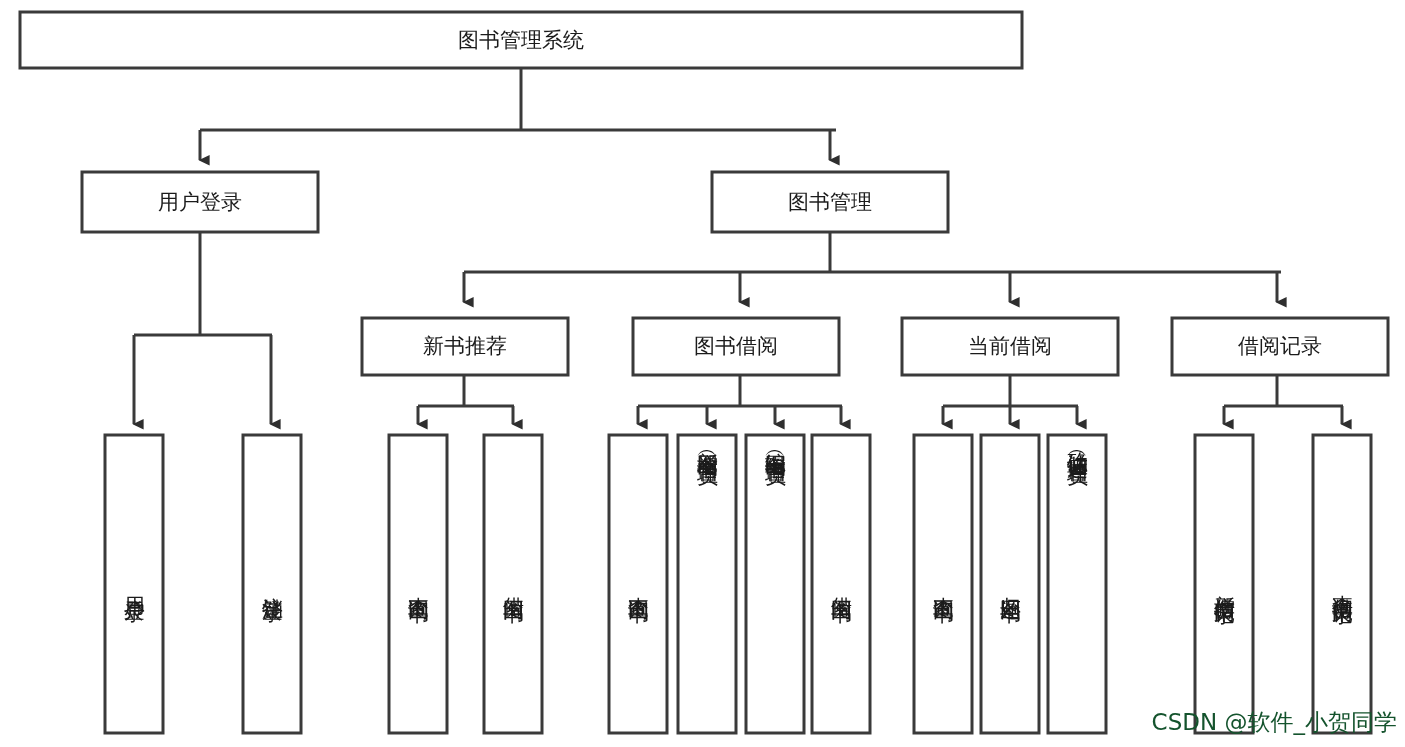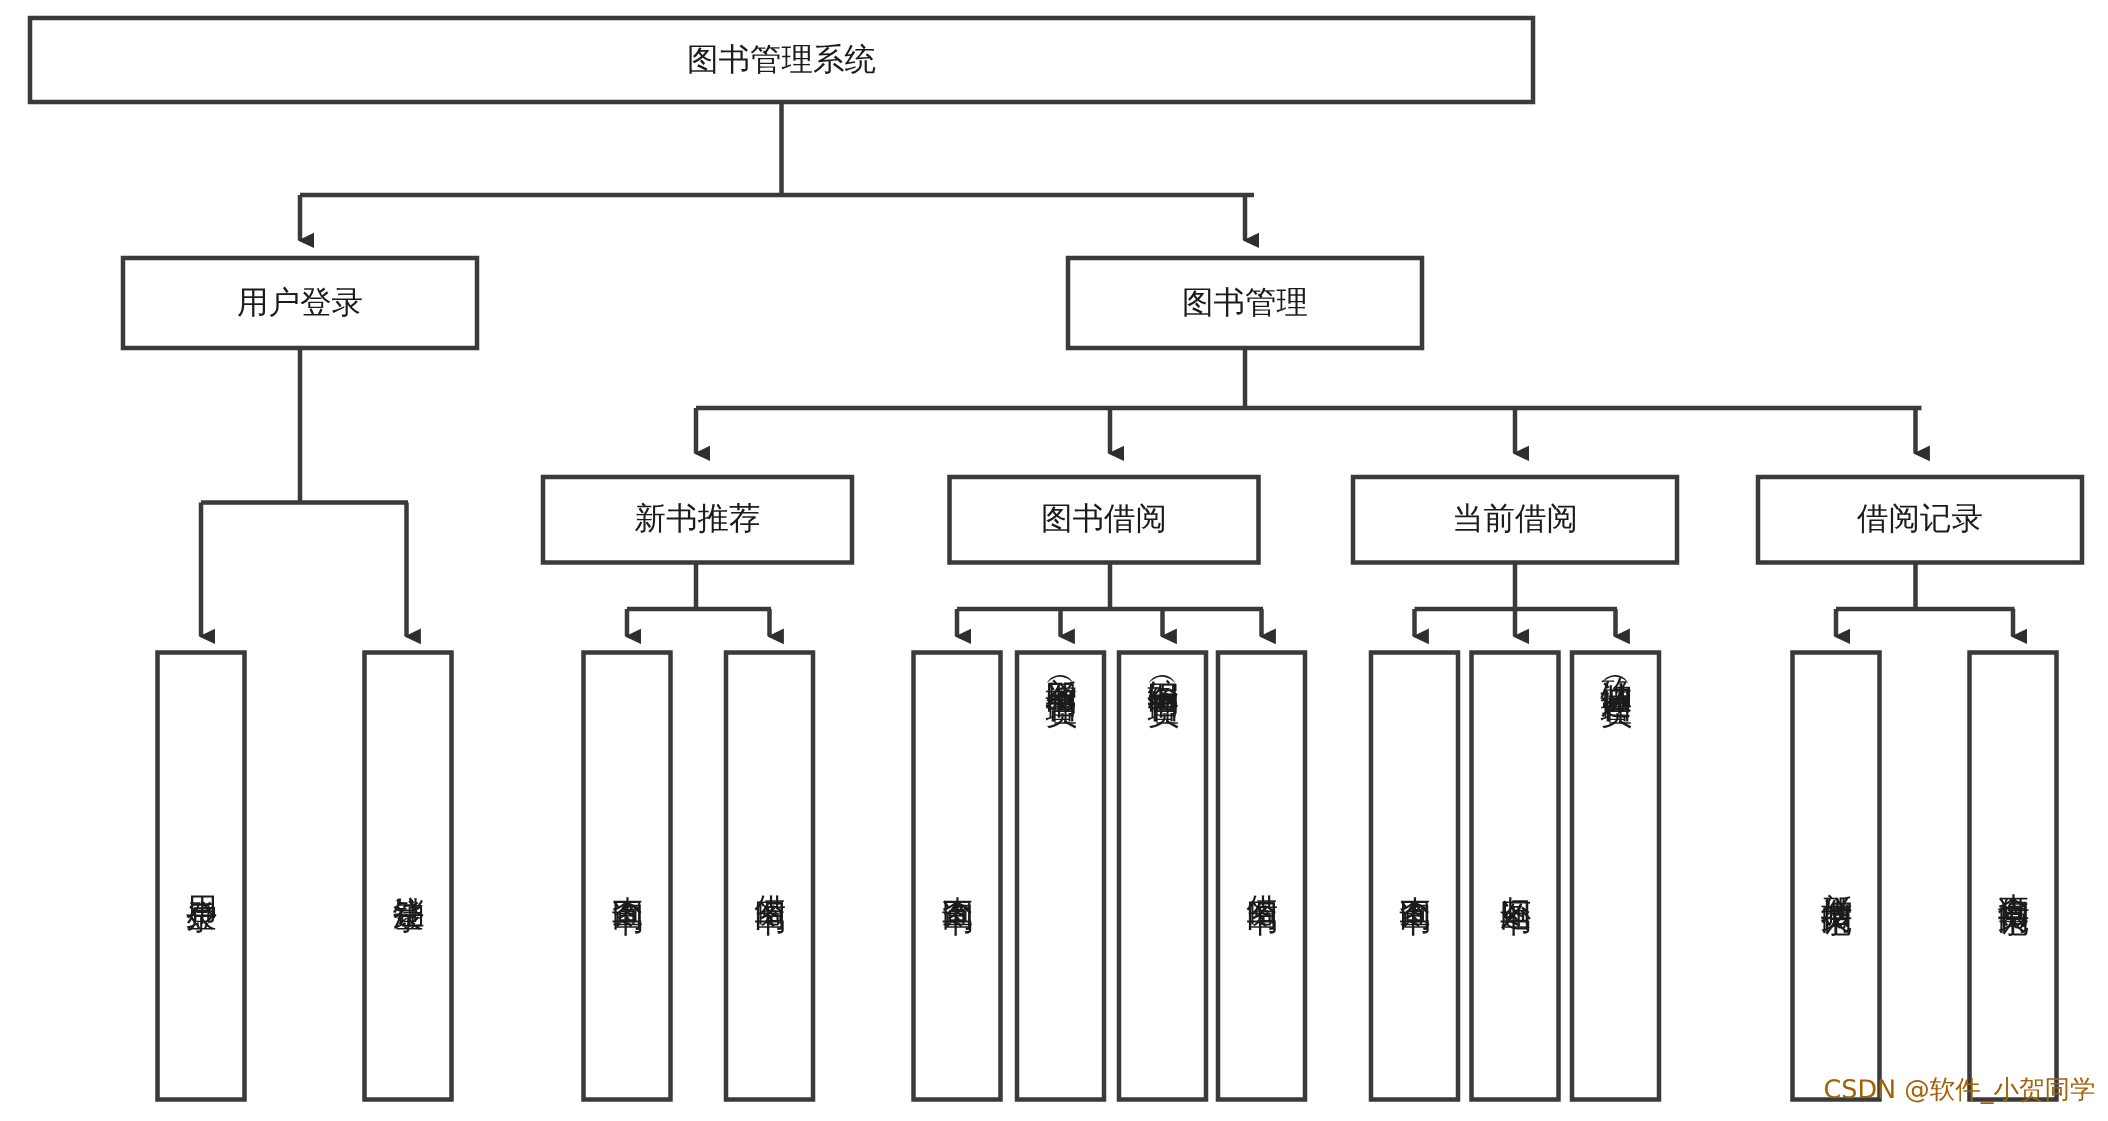--- a/index.html
+++ b/index.html
@@ -37,22 +37,22 @@
     position:absolute;
     display:flex;
     align-items:center;
     justify-content:center;
     pointer-events:none;
   }
   .watermark{
     position:absolute;
     right:8px;bottom:6px;
     font-family:"DejaVu Sans","Liberation Sans",sans-serif;
-    font-size:17px;
-    color:#a16207;
+    font-size:23px;
+    color:#14532d;
     white-space:nowrap;
   }
 </style>
 </head>
 <body>
 
 <div id="diagram-root">
 
   <svg id="flow" viewBox="0 0 1405 747">
     <defs>

